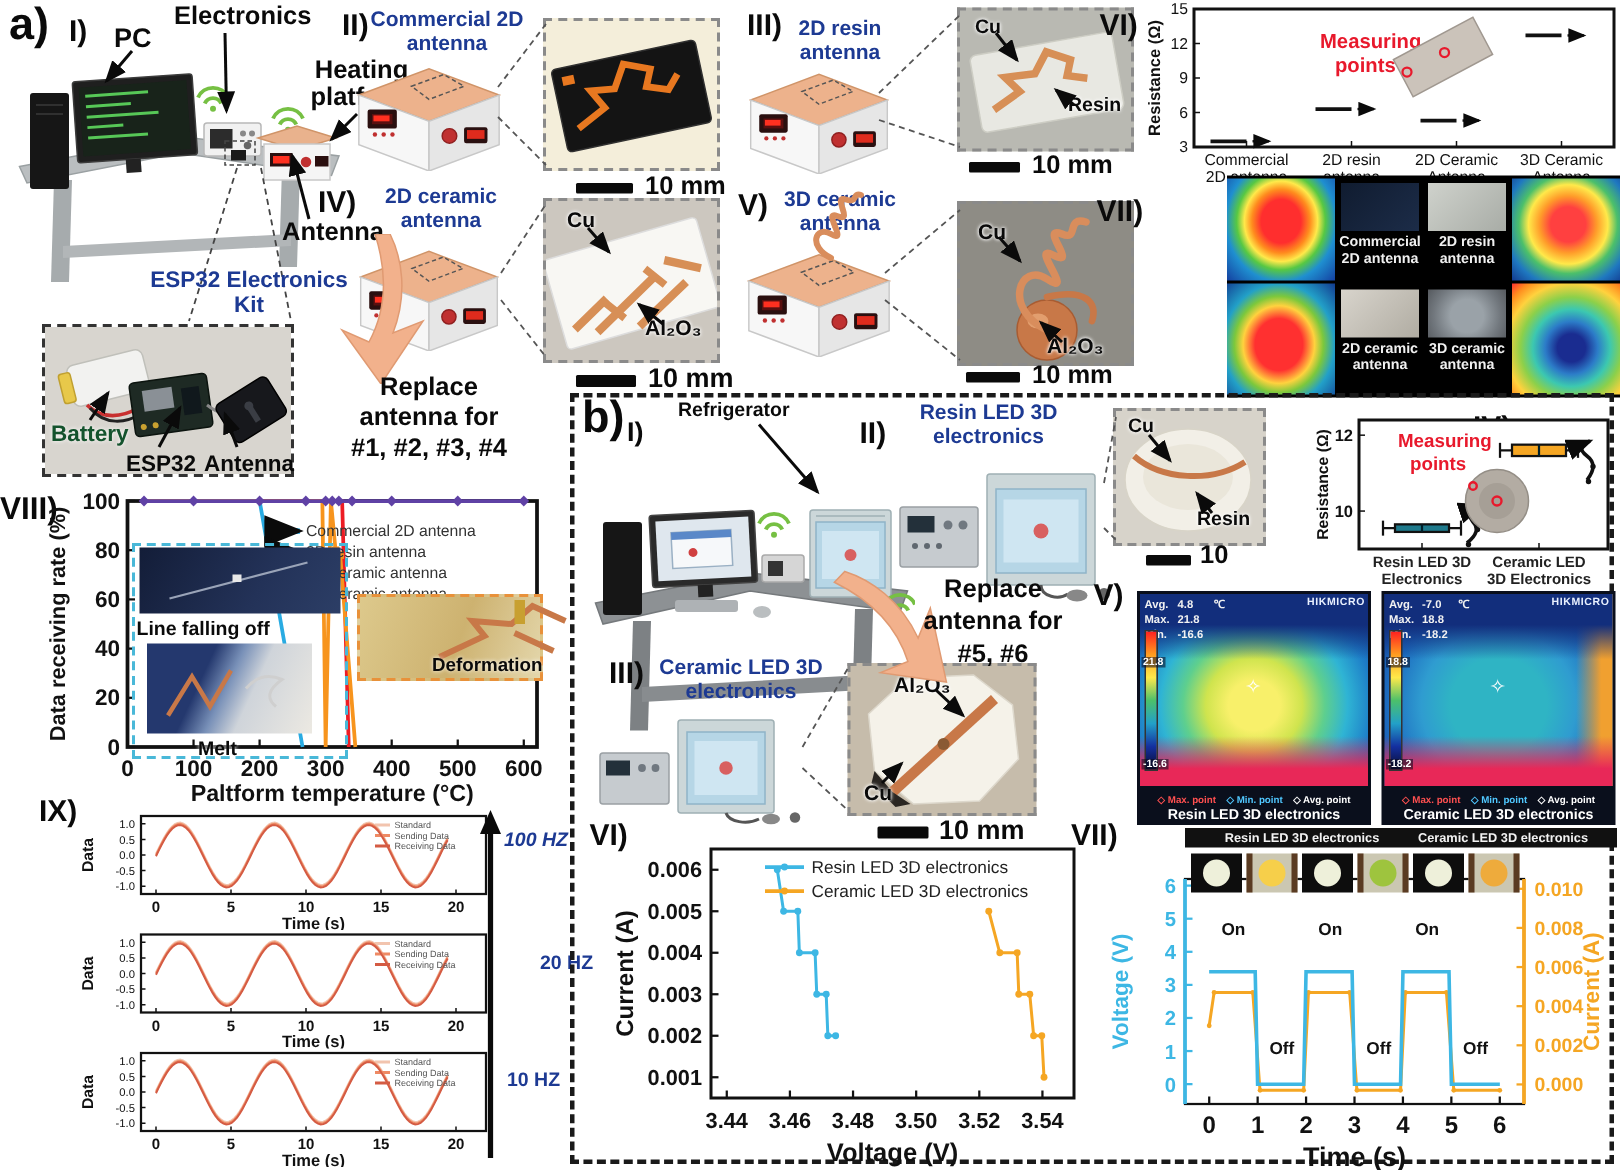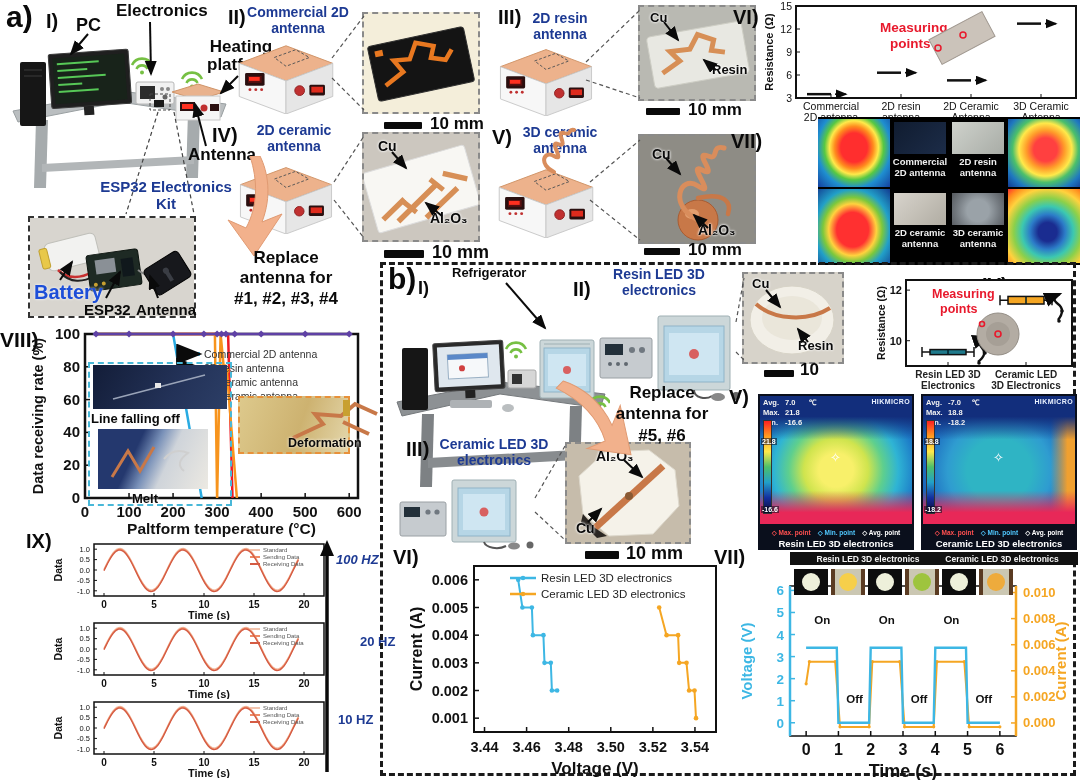--- a/index.html
+++ b/index.html
@@ -147,21 +147,21 @@
           <circle cx="72" cy="64" r="2" fill="#c8a030"></circle>
       </g>
       <path d="M108,52 C118,60 124,58 128,52" stroke="#888" stroke-width="2" fill="none"></path>
       <g transform="rotate(-32 138 56)">
         <rect x="118" y="40" width="40" height="30" rx="4" fill="#17181c" stroke="#000"></rect>
         <circle cx="138" cy="52" r="3" fill="#3a3d44"></circle>
         <rect x="136" y="52" width="4" height="12" fill="#3a3d44"></rect>
       </g>
     </svg>
   </div>
-  <div class="ann" style="left:34px;top:282px;font-size:20px;color:#1d4ed8;text-shadow:0 0 3px #fff;">Battery</div>
+  <div class="ann" style="left:34px;top:282px;font-size:15px;color:#14532d;text-shadow:0 0 3px #fff;">Battery</div>
   <div class="ann" style="left:84px;top:302px;font-size:15px;">ESP32</div>
   <div class="ann" style="left:136px;top:302px;font-size:15px;">Antenna</div>
 
   <div class="rn" style="left:228px;top:6px;">II)</div>
   <div class="blue" style="left:247px;top:4px;width:102px;">Commercial 2D antenna</div>
   <svg class="abs" style="left:236px;top:38px;" width="100" height="76" viewBox="0 0 100 78">
       <use href="#heater"></use>
     </svg>
   <div class="photo" style="left:362px;top:12px;width:118px;height:102px;background:#f4eeda;">
     <svg width="114" height="98" viewBox="0 0 114 98">
@@ -371,21 +371,21 @@
         </svg>
     </div>
     <div class="inslbl" style="left:63px;top:85px;">Line falling off</div>
     <div class="abs" style="left:70px;top:103px;width:110px;height:60px;background:linear-gradient(115deg,#24386e 0 34%,#7890b8 48%,#cfd4da 62%,#ece9e2 100%);">
       <svg width="110" height="60">
           <path d="M14,48 l16,-26 l12,20 l14,-24" stroke="#c87848" stroke-width="3" fill="none"></path>
           <path d="M66,30 q10,-12 24,-6 q-14,10 -4,18" stroke="#cfcfcf" stroke-width="2" fill="none"></path>
         </svg>
     </div>
     <div class="inslbl" style="left:104px;top:165px;">Melt</div>
-    <div class="insetO" style="left:210px;top:70px;width:112px;height:58px;background:linear-gradient(110deg,#ddc98c,#cdb270 55%,#e4d7ac);padding-left:45px;">
+    <div class="insetO" style="left:210px;top:70px;width:124px;height:58px;background:linear-gradient(110deg,#ddc98c,#cdb270 55%,#e4d7ac);padding-left:45px;">
       <svg width="120" height="54">
           <path d="M8,40 l30,-14 l-8,-10 l26,2 l14,-12 l22,10 m-34,8 l26,12" stroke="#c87848" stroke-width="4" fill="none"></path>
           <rect x="58" y="2" width="7" height="16" fill="#c8a030"></rect>
         </svg>
       <div class="inslbl" style="left:48px;top:38px;font-size:12.5px;">Deformation</div>
     </div>
   </div>
 
   <div class="rn" style="left:26px;top:530px;">IX)</div>
   <svg id="chart-a9-0" class="abs" style="left:52px;top:540px;" width="285" height="80">
@@ -596,21 +596,21 @@
       <circle cx="106" cy="50" r="2.5" fill="none" stroke="#e8192c" stroke-width="1.6"></circle>
       <text x="56" y="24" font-size="12.5" fill="#e8192c" font-weight="bold">Measuring</text>
       <text x="64" y="39" font-size="12.5" fill="#e8192c" font-weight="bold">points</text>
     </svg>
 
   <div class="rn" style="left:729px;top:386px;">V)</div>
   <div class="abs" style="left:758px;top:394px;width:320px;height:156px;">
     <div class="tpanel" style="left:0;top:0;width:156px;height:156px;">
       <div class="tscene ts-left"></div>
       <div class="treadout">
-        <div><span>Avg.</span><span>7.0</span> <span>℃</span></div>
+        <div><span>Avg.</span><span>4.8</span> <span>℃</span></div>
         <div><span>Max.</span><span>21.8</span></div>
         <div><span>Min.</span><span>-16.6</span></div>
       </div>
       <div class="brand">HIKMICRO</div>
       <div class="cbar"></div>
       <div class="cbarlbl" style="left:3px;top:44px;">21.8</div>
       <div class="cbarlbl" style="left:3px;top:112px;">-16.6</div>
       <div class="tmark" style="left:72px;top:56px;">✧</div>
       <div class="tlegend">
         <span style="color:#ff5050;">◇ <span>Max. point</span></span>

